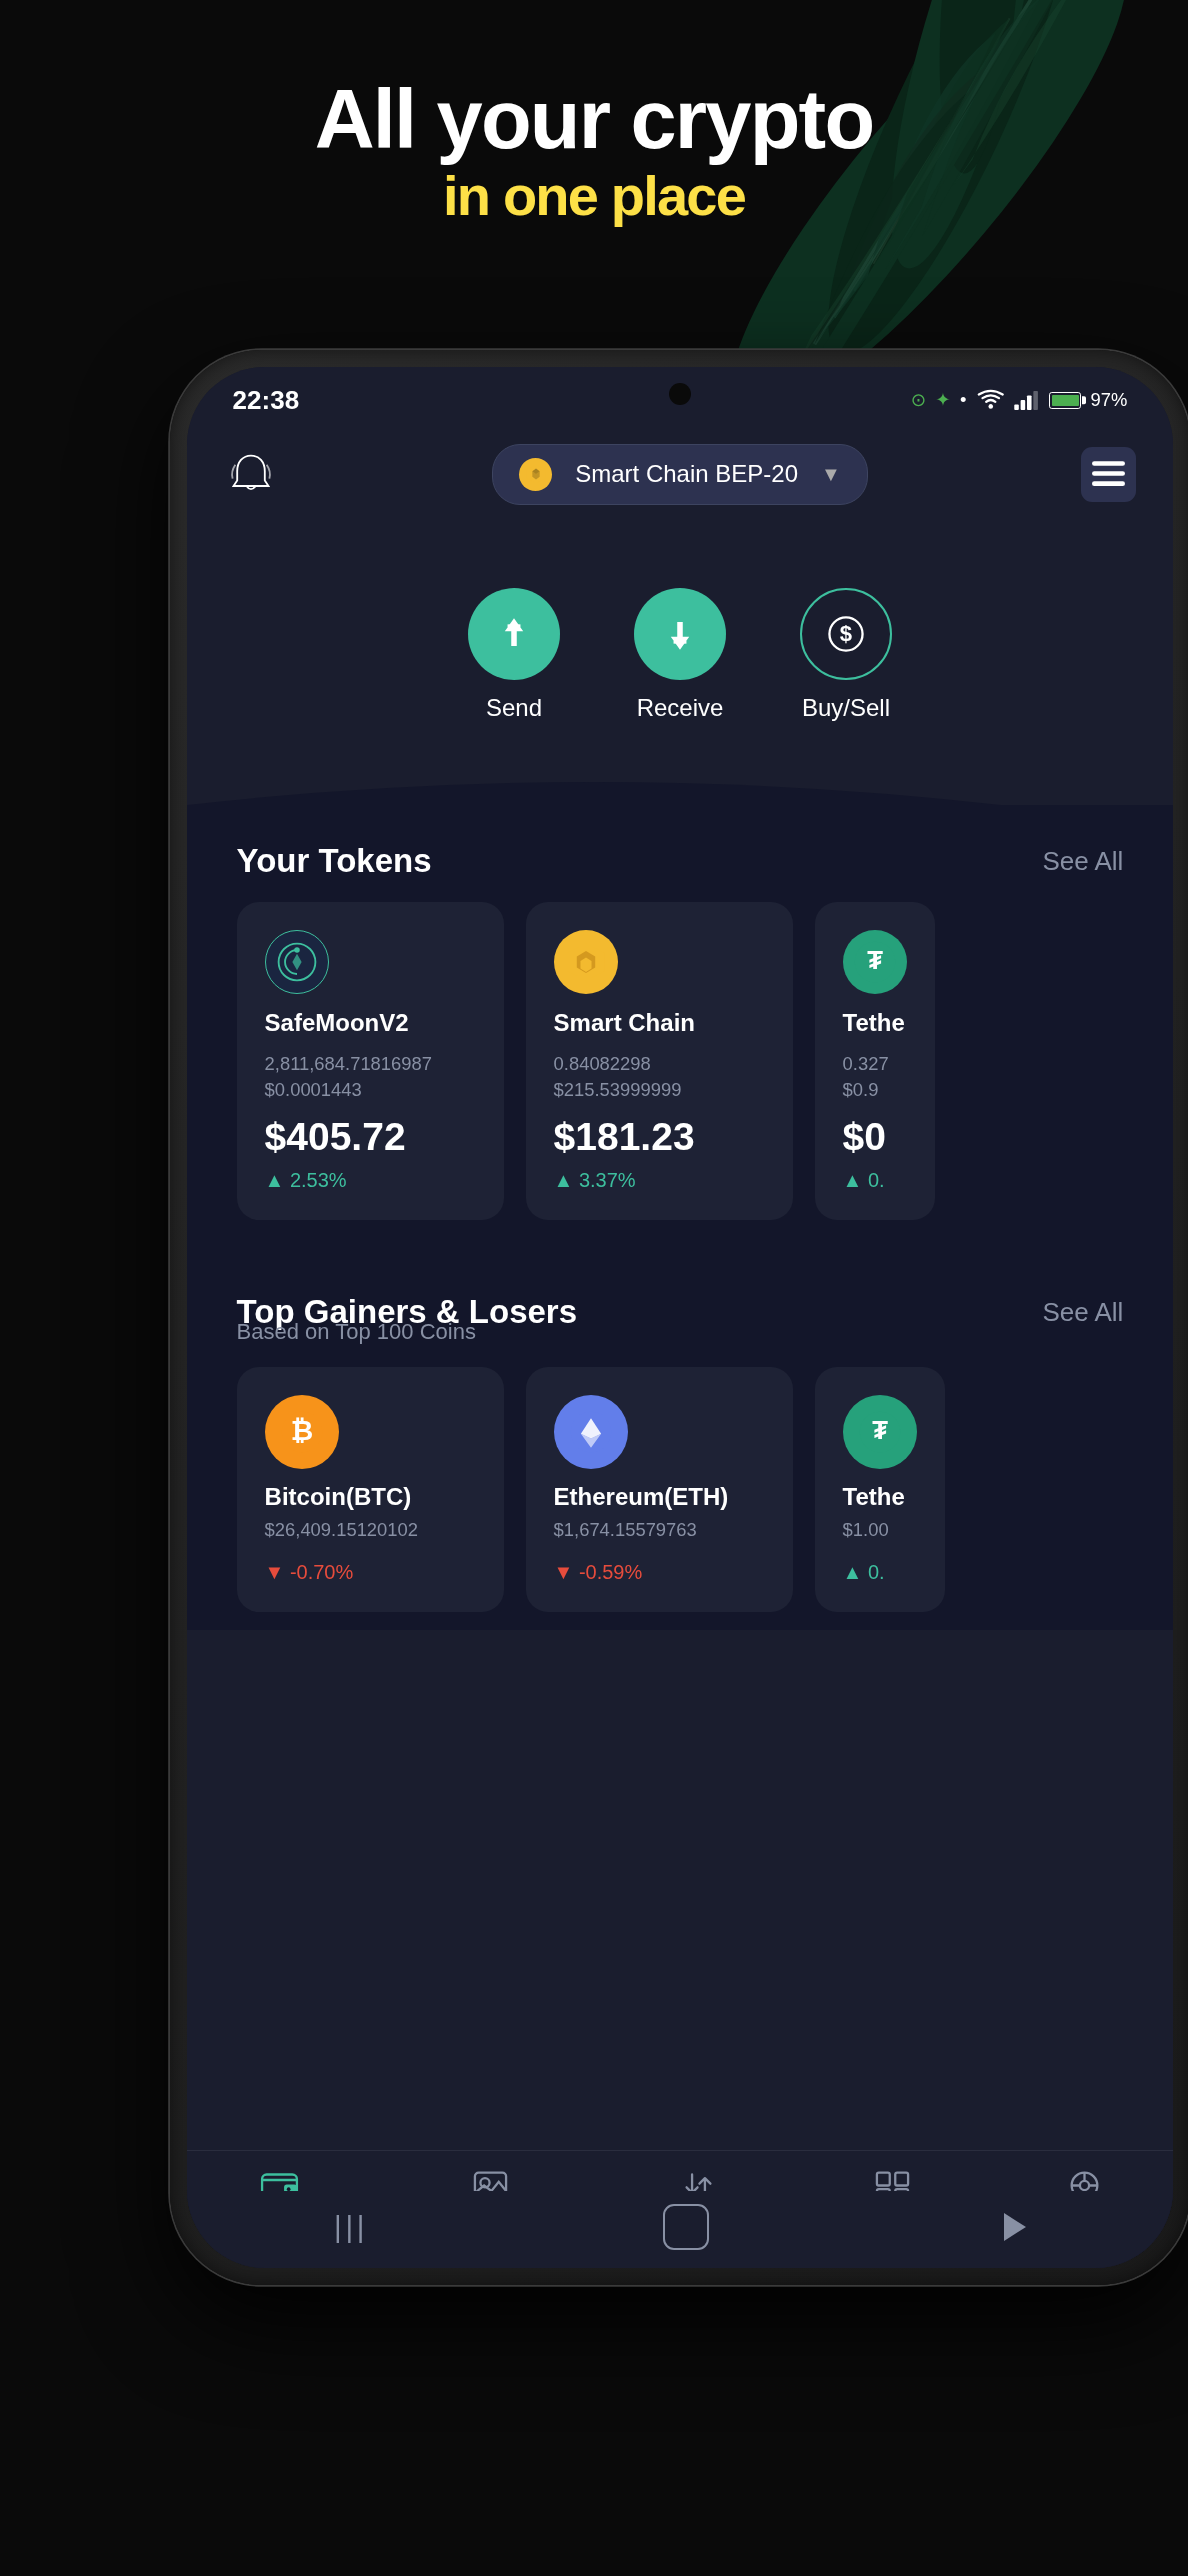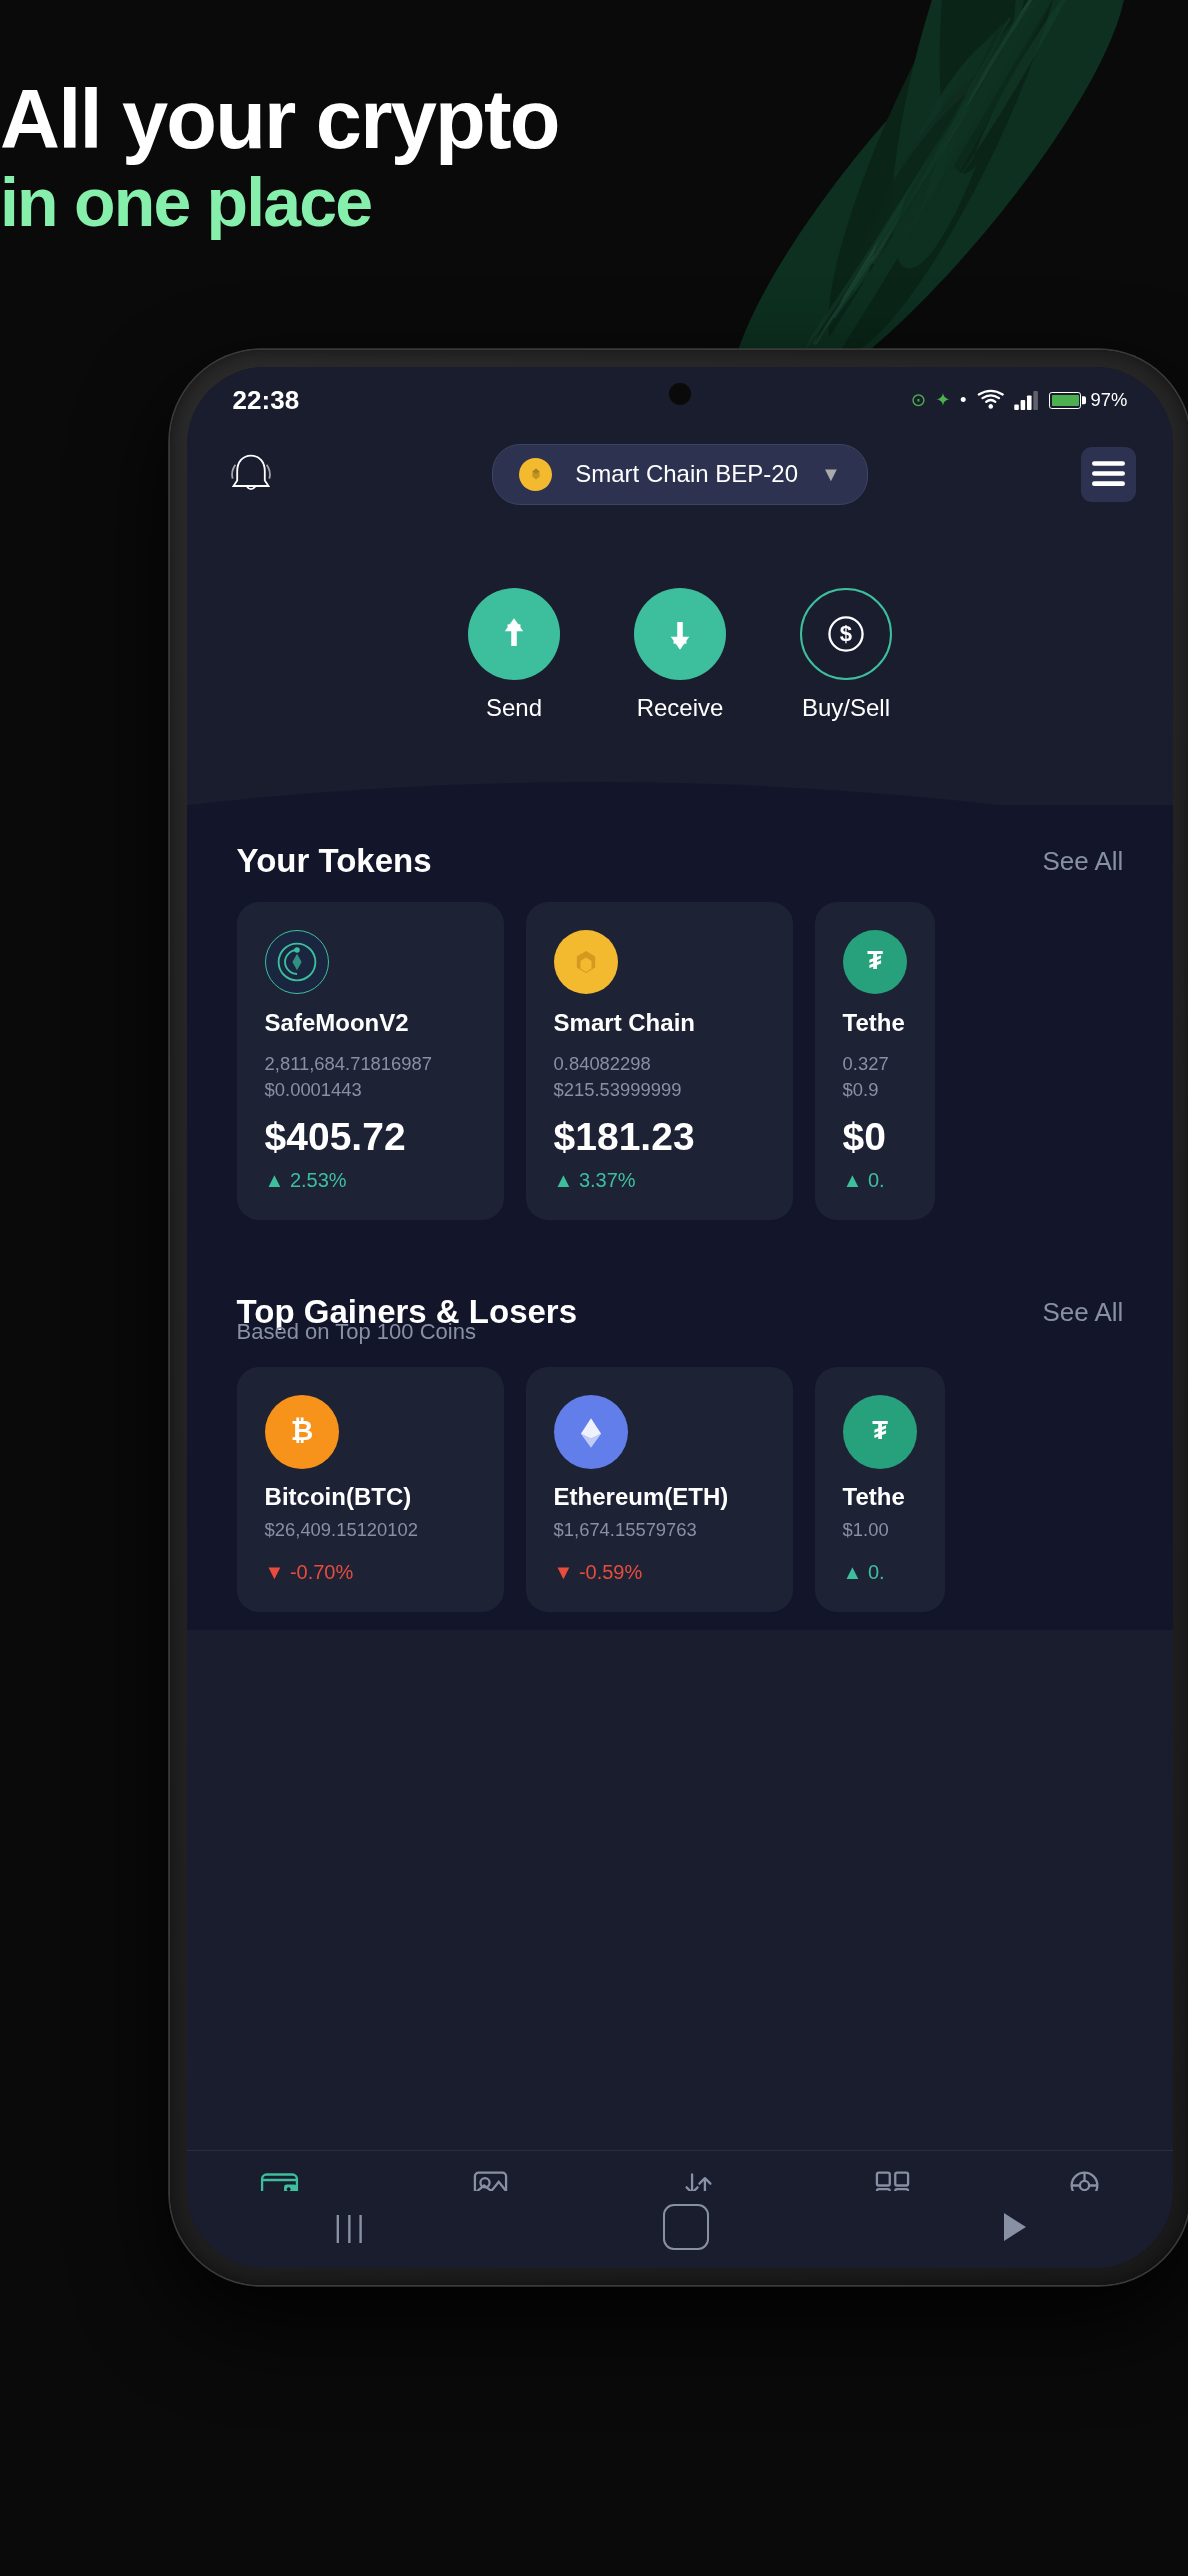--- a/index.html
+++ b/index.html
@@ -20,36 +20,36 @@
       background: #0a0a0a;
       overflow: hidden;
     }
 
     
     .hero-text {
       position: absolute;
       top: 74px;
       left: 0;
       right: 0;
-      text-align: left;
+      text-align: center;
       z-index: 10;
     }
 
     .hero-title-white {
       font-size: 83px;
       font-weight: 900;
       color: #fff;
       line-height: 1.1;
       letter-spacing: -1.8px;
     }
 
     .hero-title-green {
-      font-size: 68px;
+      font-size: 56px;
       font-weight: 900;
-      color: #86efac;
+      color: #fde047;
       line-height: 1.1;
       letter-spacing: -1.8px;
     }
 
     
     .phone-wrapper {
       position: absolute;
       top: 350px;
       left: 50%;
       transform: translateX(-50%);

